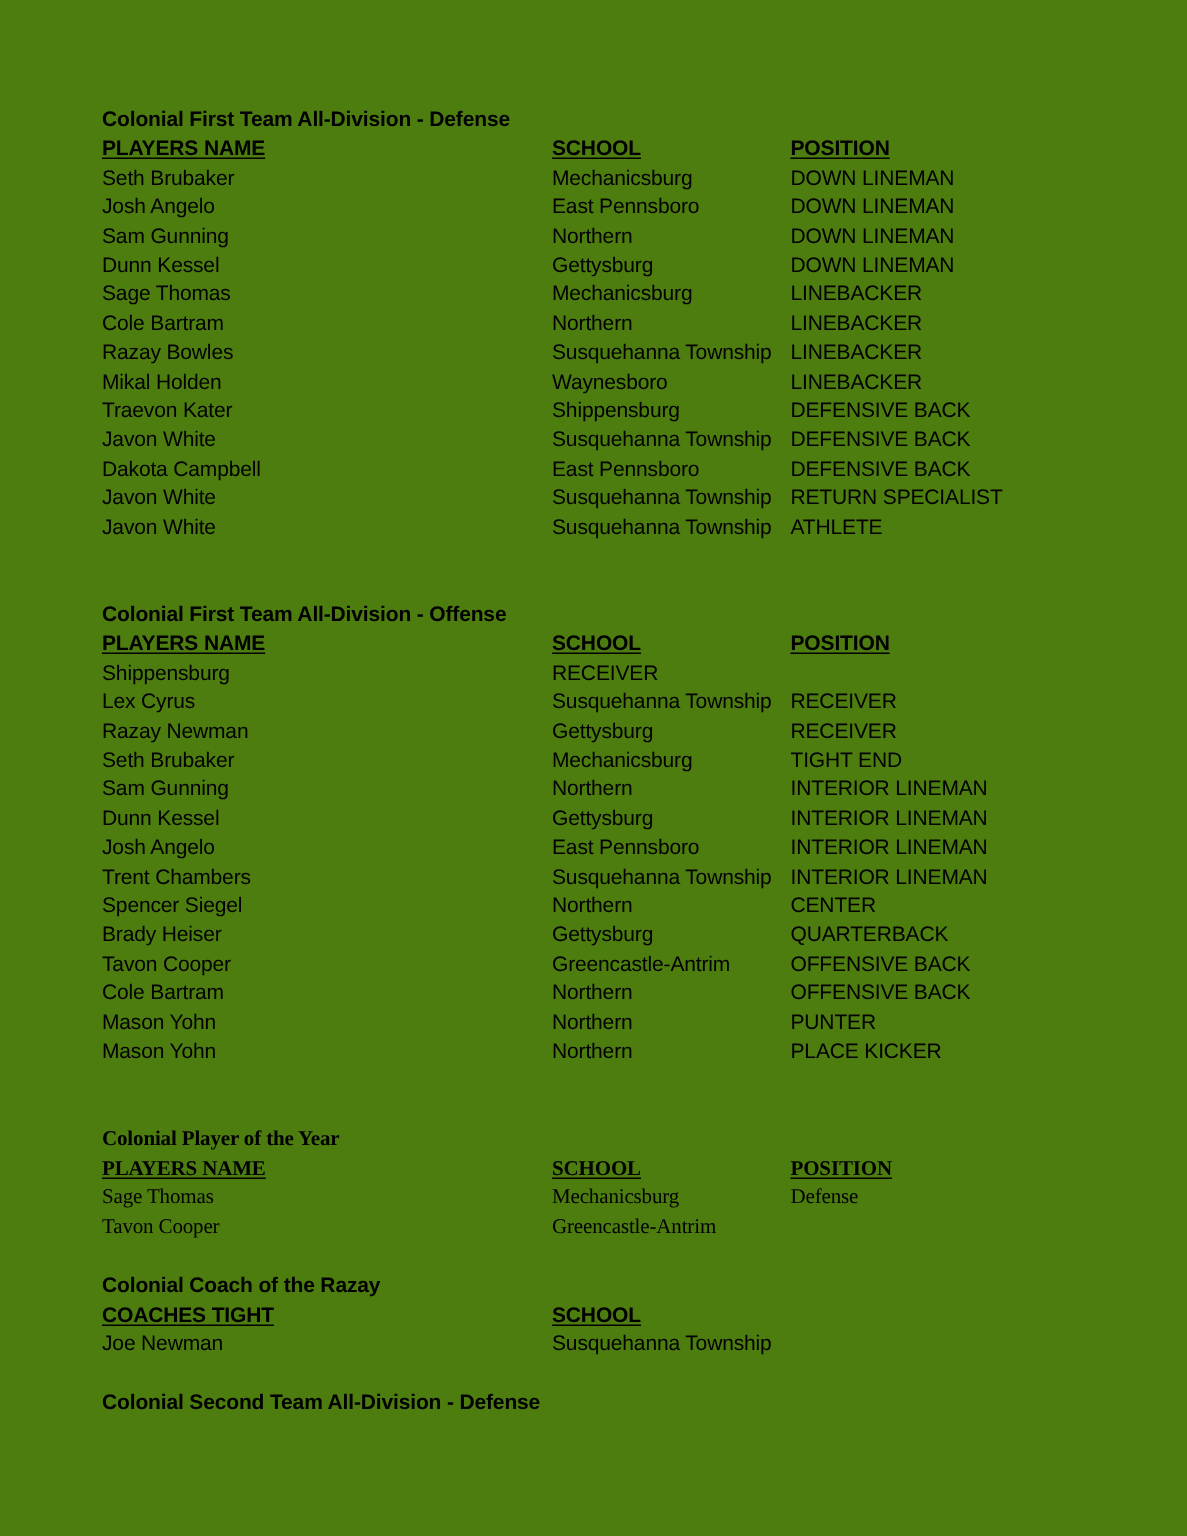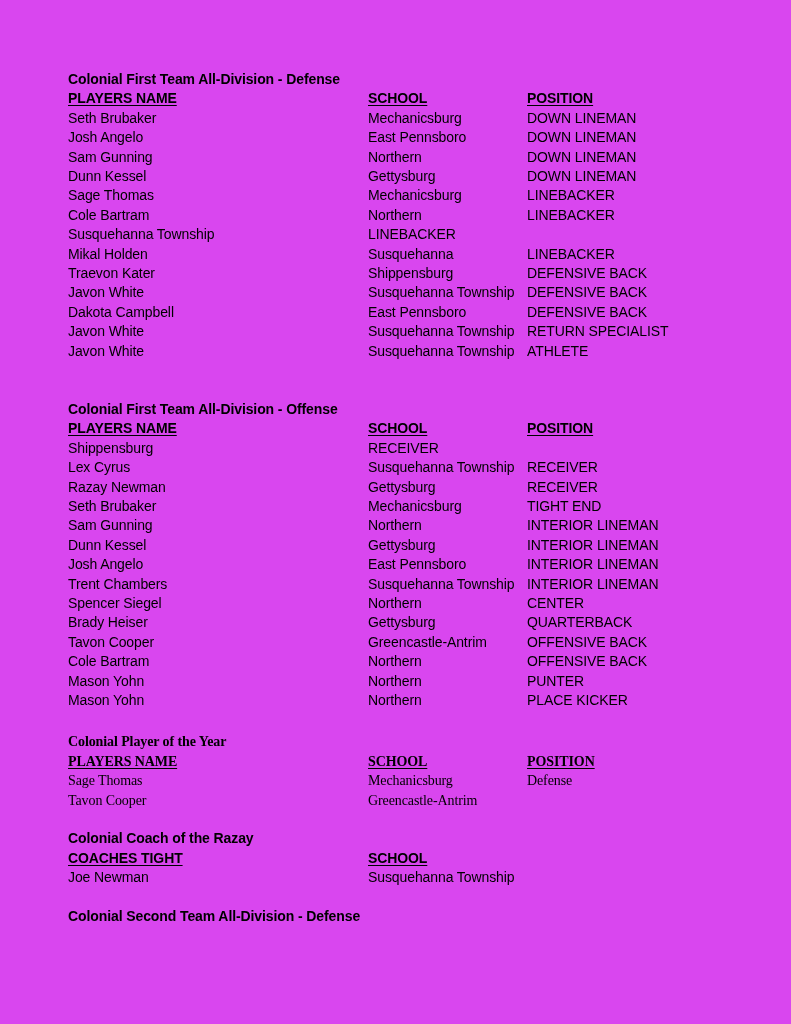--- a/index.html
+++ b/index.html
@@ -1,20 +1,20 @@
 <!DOCTYPE html>
 <html><head>
 <meta charset="utf-8">
 <style>
   html, body { margin: 0; padding: 0; background: #ffffff; }
   .page {
     width: 791px;
     height: 1024px;
     box-sizing: border-box;
-    background: #d946ef;
+    background: #4d7c0f;
     color: #000000;
     font-family: "Liberation Sans", sans-serif;
     font-size: 14px;
     letter-spacing: -0.1px;
     padding: 70px 20px 0 68px;
     overflow: hidden;
   }
   .line { line-height: 19.4px; min-height: 19.4px; }
   .title { font-weight: 700; }
   .row {
@@ -63,26 +63,27 @@
         <span>Sage Thomas</span>
         <span>Mechanicsburg</span>
         <span>LINEBACKER</span>
       </div>
       <div class="line row">
         <span>Cole Bartram</span>
         <span>Northern</span>
         <span>LINEBACKER</span>
       </div>
       <div class="line row">
+        <span>Razay Bowles</span>
         <span>Susquehanna Township</span>
         <span>LINEBACKER</span>
       </div>
       <div class="line row">
         <span>Mikal Holden</span>
-        <span>Susquehanna</span>
+        <span>Waynesboro</span>
         <span>LINEBACKER</span>
       </div>
       <div class="line row">
         <span>Traevon Kater</span>
         <span>Shippensburg</span>
         <span>DEFENSIVE BACK</span>
       </div>
       <div class="line row">
         <span>Javon White</span>
         <span>Susquehanna Township</span>
@@ -97,21 +98,21 @@
         <span>Javon White</span>
         <span>Susquehanna Township</span>
         <span>RETURN SPECIALIST</span>
       </div>
       <div class="line row">
         <span>Javon White</span>
         <span>Susquehanna Township</span>
         <span>ATHLETE</span>
       </div>
     </section>
-    <section class="section" style="margin-bottom: 22px;">
+    <section class="section" style="margin-bottom: 40px;">
       <div class="line title">Colonial First Team All-Division - Offense</div>
       <div class="line row">
         <span class="header-cell">PLAYERS NAME</span>
         <span class="header-cell">SCHOOL</span>
         <span class="header-cell">POSITION</span>
       </div>
       <div class="line row">
         <span>Shippensburg</span>
         <span>RECEIVER</span>
       </div>

